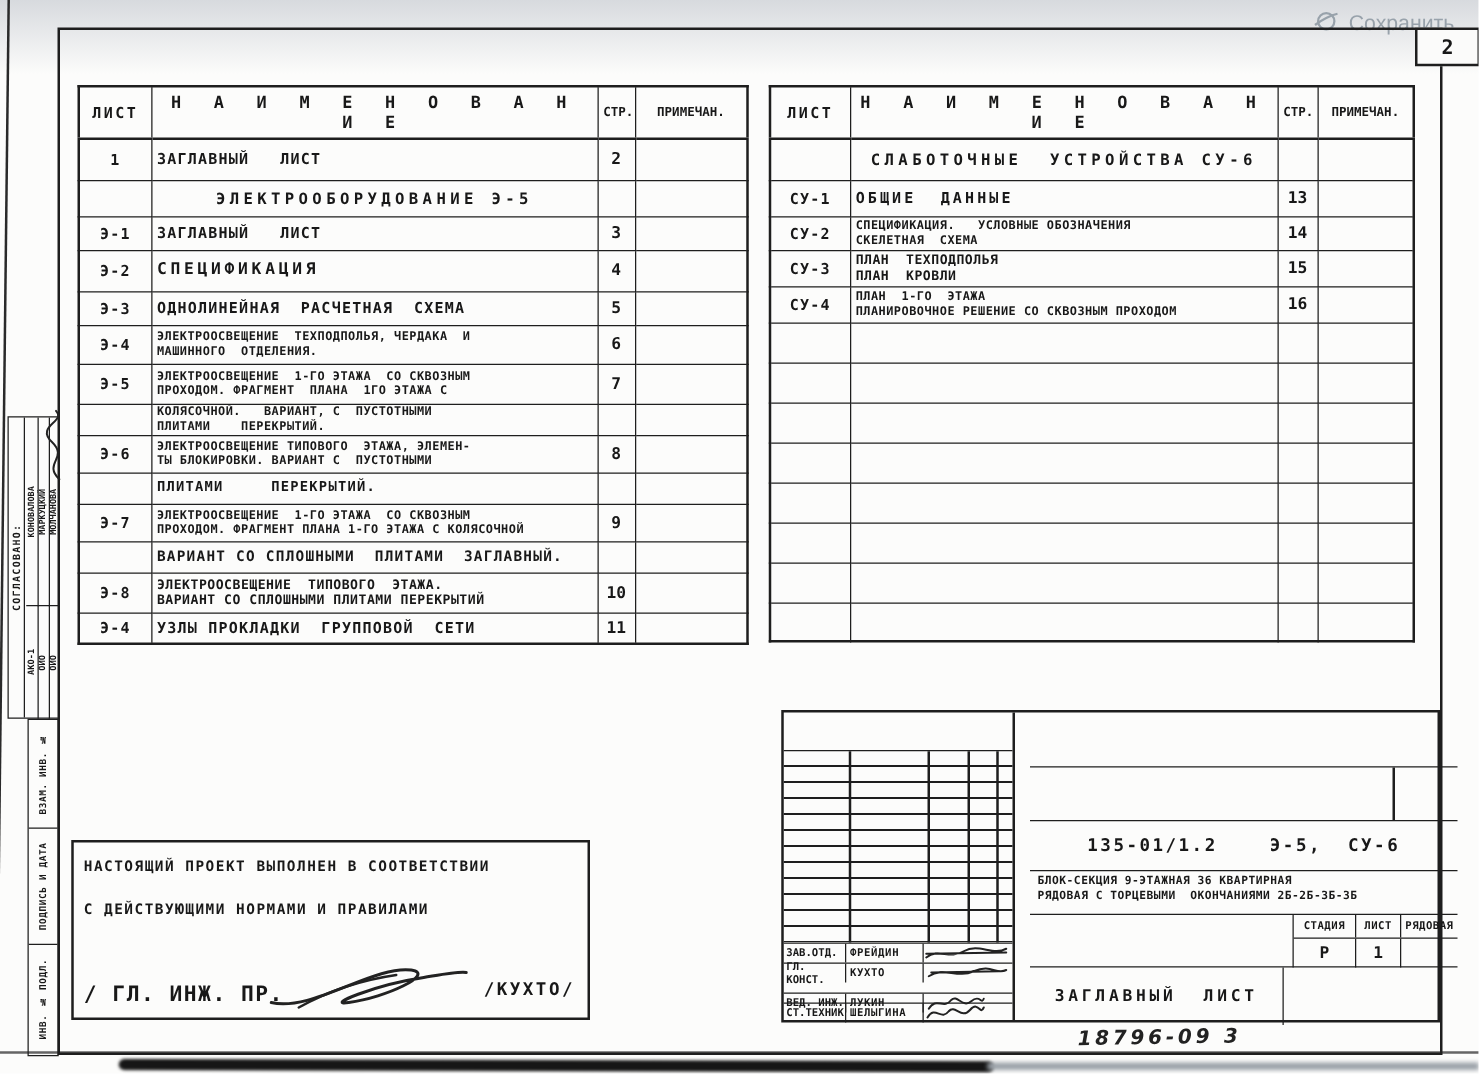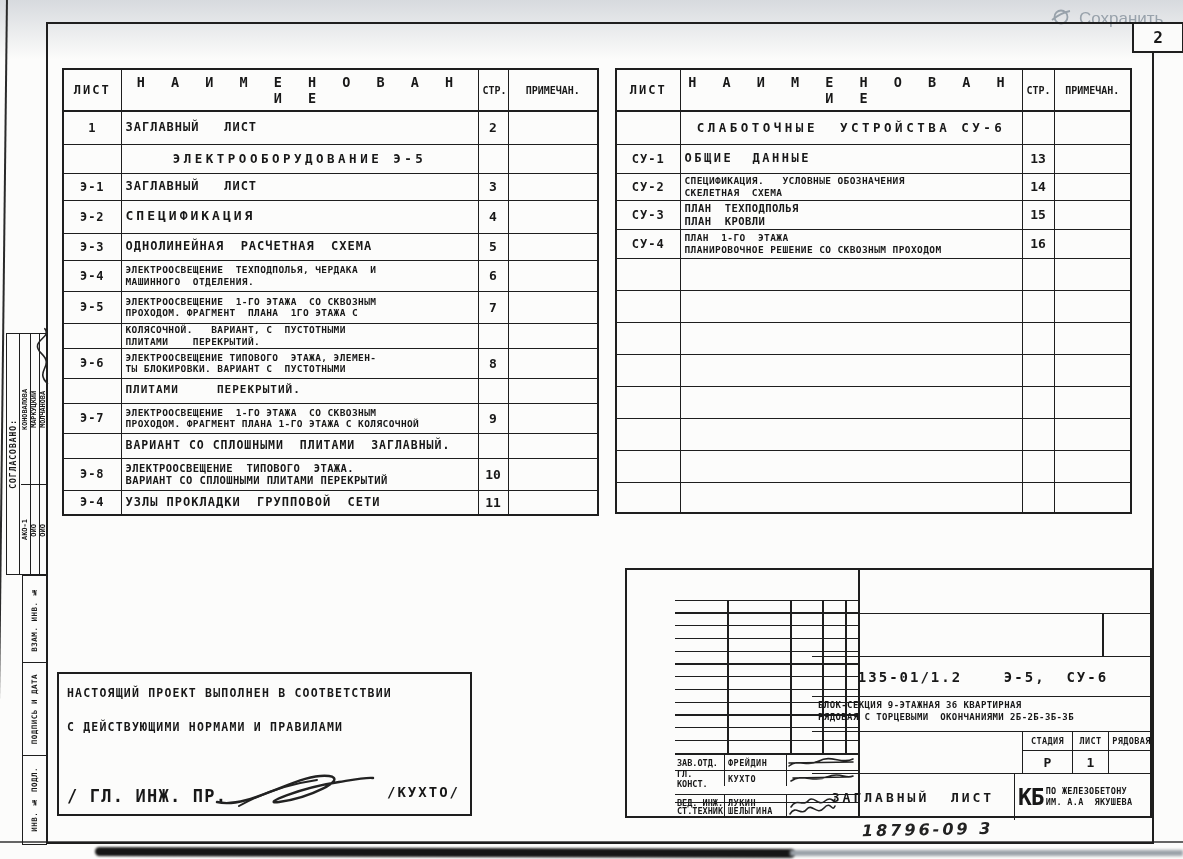--- a/index.html
+++ b/index.html
@@ -59,31 +59,31 @@
   .col1{left:13.5px;} .col2{left:22.5px;} .col3{left:31.5px;border-right:none;}
   .appr-sig{position:absolute;left:18px;top:340px;transform:rotate(-78deg);transform-origin:center;}
   
   .stamps{position:absolute;left:22px;top:575px;width:23px;height:268px;border:1.8px solid var(--ink);}
   .stamp-cell{border-bottom:1.6px solid var(--ink);display:flex;align-items:center;justify-content:center;}
   .stamp-cell:last-child{border-bottom:none;}
   .stamp-cell .vtext{font-size:7.5px;letter-spacing:.5px;}
   .sc1{height:86px;} .sc2{height:92px;} .sc3{height:86px;}
   
   .titleblock{position:absolute;left:625px;top:568px;width:527px;height:250px;border:2.5px solid var(--ink);box-sizing:border-box;}
-  .tb-left{position:absolute;left:0;top:0;width:185px;height:100%;border-right:2px solid var(--ink);box-sizing:border-box;margin-left:48px;}
+  .tb-left{position:absolute;left:0;top:0;width:185px;height:100%;border-right:2px solid var(--ink);box-sizing:border-box;}
   .tb-toprow{position:absolute;left:0;top:0;width:100%;height:31px;border-bottom:1.8px solid var(--ink);box-sizing:border-box;}
   .tb-grid{position:absolute;left:0;top:31px;width:100%;height:153px;
      background:repeating-linear-gradient(to bottom,transparent 0 11.3px,var(--ink) 11.3px 12.75px);}
   .tb-grid .vl{position:absolute;top:0;width:1.6px;height:100%;background:var(--ink);}
   .tb-signers{position:absolute;left:0;top:184px;width:100%;height:64px;}
   .signer-row{position:absolute;left:0;width:100%;height:16px;border-top:1.6px solid var(--ink);box-sizing:border-box;display:flex;}
   .signer-role{width:50px;border-right:1.6px solid var(--ink);font-size:8.5px;font-weight:bold;display:flex;align-items:center;padding-left:2px;box-sizing:border-box;}
   .signer-name{width:62px;border-right:1.6px solid var(--ink);font-size:8.5px;font-weight:bold;display:flex;align-items:center;padding-left:3px;box-sizing:border-box;letter-spacing:.5px;}
   .signer-sig{flex:1;position:relative;}
-  .tb-r{position:absolute;box-sizing:border-box;}
+  .tb-r{position:absolute;box-sizing:border-box;margin-left:12px;}
   .tb-rowA{left:185px;top:0;width:342px;height:44px;border-bottom:1.8px solid var(--ink);}
   .tb-rowB{left:185px;top:44px;width:342px;height:43px;border-bottom:1.8px solid var(--ink);}
   .tb-rowB .vl{position:absolute;left:290px;top:0;width:1.8px;height:100%;background:var(--ink);}
   .tb-rowC{left:185px;top:87px;width:342px;height:40px;border-bottom:1.8px solid var(--ink);
      display:flex;align-items:center;justify-content:center;font-size:14px;font-weight:bold;letter-spacing:2px;white-space:pre;}
   .tb-rowD{left:185px;top:127px;width:342px;height:35px;border-bottom:1.8px solid var(--ink);
      font-size:9px;font-weight:bold;letter-spacing:.4px;line-height:1.3;padding:3px 0 0 6px;white-space:pre-wrap;}
   .tb-rowE{left:185px;top:162px;width:342px;height:42px;border-bottom:1.8px solid var(--ink);}
   .stage-tbl{position:absolute;right:0;top:0;width:132px;height:42px;border-left:1.8px solid var(--ink);box-sizing:border-box;}
   .stage-hd{display:flex;height:19px;border-bottom:1.6px solid var(--ink);box-sizing:border-box;}
@@ -440,25 +440,20 @@
         </div>
         <div class="stage-vals">
           <div class="st-c1">Р</div>
           <div class="st-c2">1</div>
           <div class="st-c3"></div>
         </div>
       </div>
     </div>
     <div class="tb-r tb-rowF">
       <div class="doc-title-cell">ЗАГЛАВНЫЙ  ЛИСТ</div>
-      <div class="org-cell">
-        <span class="org-abbr">КБ</span>
-        <span class="org-name">ПО ЖЕЛЕЗОБЕТОНУ
-ИМ. А.А  ЯКУШЕВА</span>
-      </div>
     </div>
   </div>
 
   <div class="doc-number">18796-09  3</div>
 
   <div class="smudge"></div>
   <div class="smudge2"></div>
 </div>
 
 </body></html>

